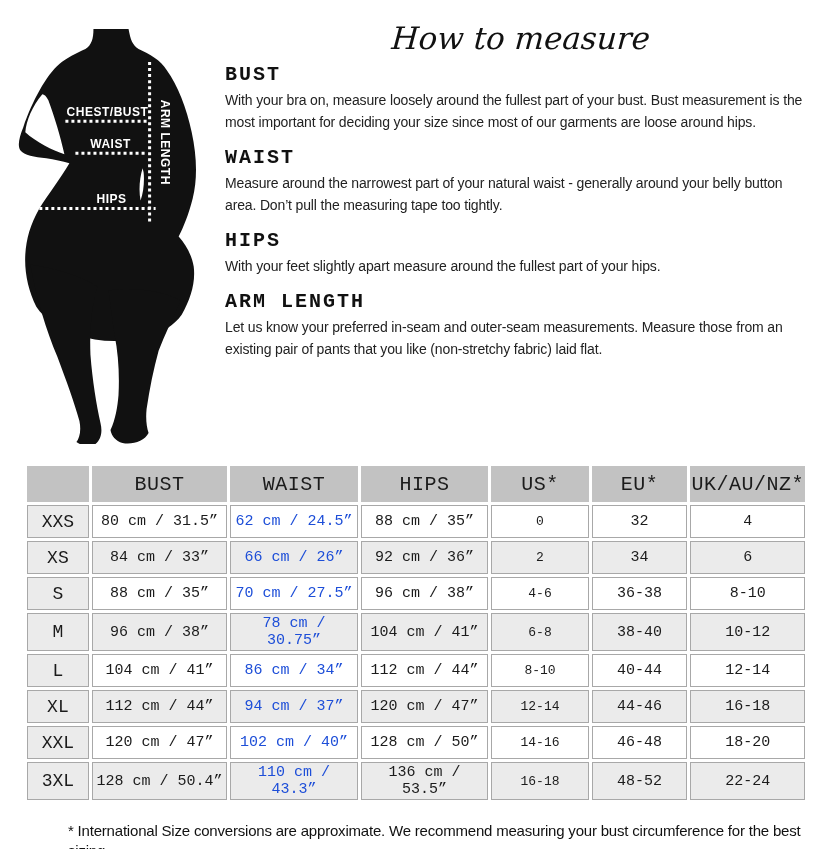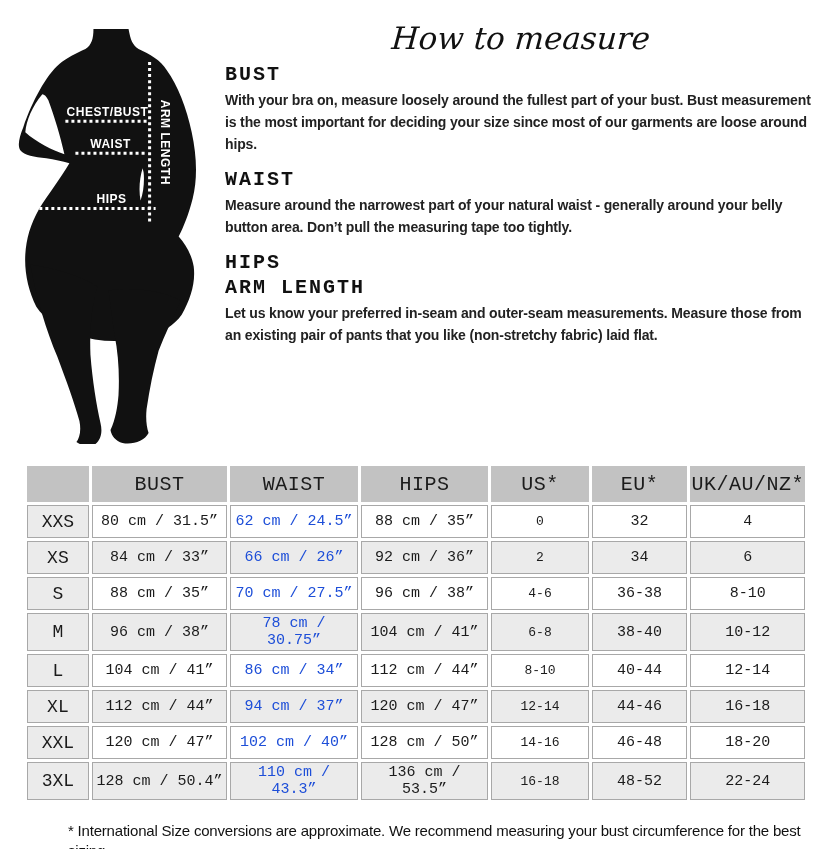--- a/index.html
+++ b/index.html
@@ -19,21 +19,21 @@
   .title{
     margin:0 0 8px 0;text-align:center;font-weight:normal;
     font-family:"DejaVu Serif",serif;font-style:italic;
     font-size:31px;color:#111;transform:skewX(-4deg);
   }
   .section h2{
     margin:0 0 3px 0;font-family:"Liberation Mono","DejaVu Sans Mono",monospace;
     font-size:20px;line-height:22px;letter-spacing:2px;color:#111;font-weight:bold;
   }
   .section p{
-    margin:0 0 14px 0;font-size:14px;line-height:22px;letter-spacing:-0.15px;color:#222;font-weight:bold;
+    margin:0 0 14px 0;font-size:14px;line-height:22px;letter-spacing:-0.15px;color:#222;
   }
   
   table.size-table{
     position:absolute;left:24px;top:463px;width:784px;
     border-collapse:separate;border-spacing:3px;
     font-family:"Liberation Mono","DejaVu Sans Mono",monospace;
   }
   table.size-table th{
     background:#c2c2c2;height:34px;font-weight:normal;
     font-size:20px;letter-spacing:.5px;color:#1b1b1b;text-align:center;
@@ -140,20 +140,21 @@
     <div class="section">
       <h2>BUST</h2>
       <p>With your bra on, measure loosely around the fullest part of your bust. Bust measurement is the most important for deciding your size since most of our garments are loose around hips.</p>
     </div>
     <div class="section">
       <h2>WAIST</h2>
       <p>Measure around the narrowest part of your natural waist - generally around your belly button area. Don’t pull the measuring tape too tightly.</p>
     </div>
     <div class="section">
       <h2>HIPS</h2>
+      <p>With your feet slightly apart measure around the fullest part of your hips.</p>
     </div>
     <div class="section">
       <h2>ARM LENGTH</h2>
     </div>
     <div class="section">
       <p>Let us know your preferred in-seam and outer-seam measurements. Measure those from an existing pair of pants that you like (non-stretchy fabric) laid flat.</p>
     </div>
   </div>
 
   <table class="size-table">

